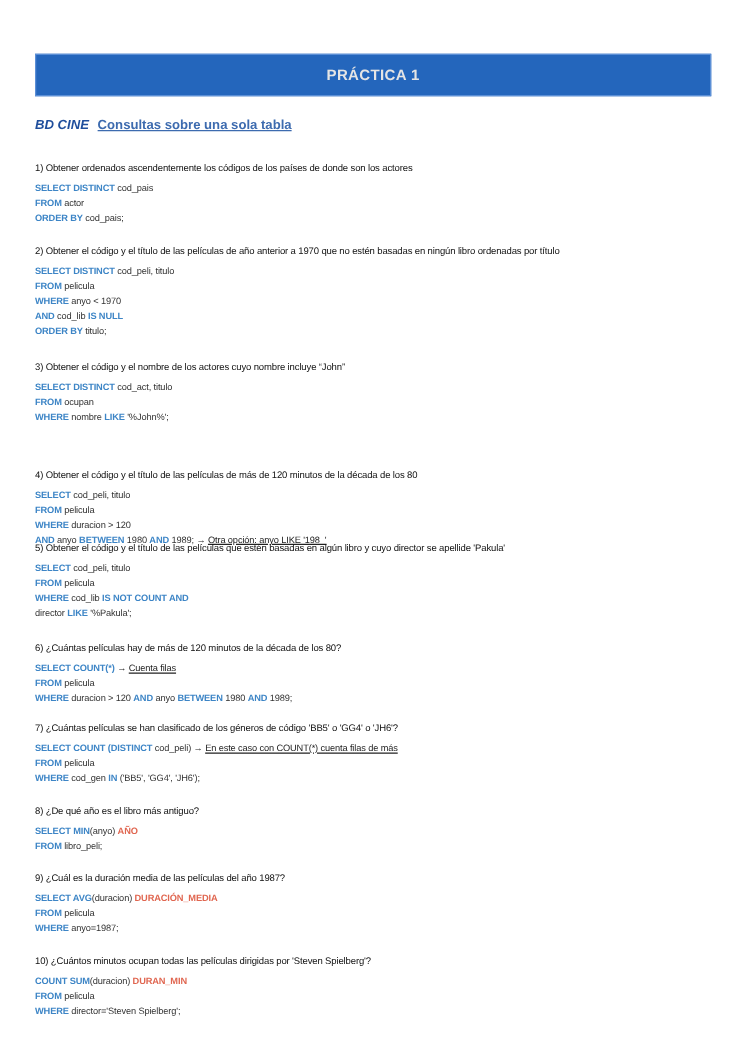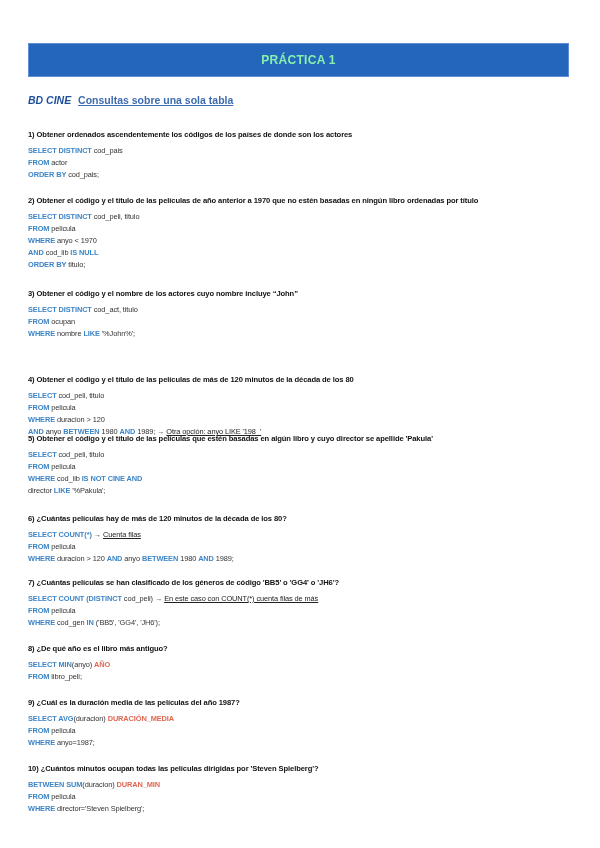--- a/index.html
+++ b/index.html
@@ -1,26 +1,26 @@
 <!DOCTYPE html>
 <html><head>
 <meta charset="utf-8">
 <style>
   html, body { margin:0; padding:0; background:#ffffff; }
   body { width:600px; height:848px; position:relative; overflow:hidden;
          font-family:"Liberation Sans", sans-serif; color:#222; }
   .banner { position:absolute; left:28px; top:43px; width:541px; height:34px;
             background:#2466BC; border:1px solid #5b8fd6; box-sizing:border-box;
             display:flex; align-items:center; justify-content:center; }
-  .banner span { color:#86efac; font-weight:bold; font-size:12px; letter-spacing:0.3px; }
+  .banner span { color:#e5e5e5; font-weight:bold; font-size:12px; letter-spacing:0.3px; }
   .subtitle { position:absolute; left:28px; top:94px; font-size:10.5px; }
   .subtitle .db { color:#1F4E9C; font-weight:bold; font-style:italic; margin-right:4px; }
   .subtitle .topic { color:#3D6BAF; text-decoration:underline; cursor:pointer;font-weight:bold; }
   .section { position:absolute; left:28px; width:550px; }
-  .q { font-size:7.6px; font-weight:bold; color:#111; line-height:10px; white-space:nowrap; letter-spacing:-0.1px; }
+  .q { font-size:7.6px; font-weight:normal; color:#111; line-height:10px; white-space:nowrap; letter-spacing:-0.1px; }
   .code { margin-top:5px; font-size:7.4px; line-height:12px; color:#333; white-space:nowrap; letter-spacing:-0.1px; }
   .code .line { height:12px; }
   .kw { color:#3D85C6; font-weight:bold; }
   .al { color:#E06650; font-weight:bold; }
   .note { color:#222; text-decoration:underline; }
   .arrow { color:#222; }
 </style>
 </head>
 <body>
 
@@ -67,21 +67,21 @@
         <div class="line"><span class="kw">FROM</span><span> pelicula</span></div>
         <div class="line"><span class="kw">WHERE</span><span> duracion &gt; 120</span></div>
         <div class="line"><span class="kw">AND</span><span> anyo </span><span class="kw">BETWEEN</span><span> 1980 </span><span class="kw">AND</span><span> 1989; </span><span class="arrow">→ </span><span class="note">Otra opción: anyo LIKE '198_'</span></div>
       </div>
     </div>
     <div class="section" style="top: 434px;">
       <div class="q">5) Obtener el código y el título de las películas que estén basadas en algún libro y cuyo director se apellide 'Pakula'</div>
       <div class="code">
         <div class="line"><span class="kw">SELECT</span><span> cod_peli, titulo</span></div>
         <div class="line"><span class="kw">FROM</span><span> pelicula</span></div>
-        <div class="line"><span class="kw">WHERE</span><span> cod_lib </span><span class="kw">IS NOT CINE AND</span></div>
+        <div class="line"><span class="kw">WHERE</span><span> cod_lib </span><span class="kw">IS NOT COUNT AND</span></div>
         <div class="line"><span>director </span><span class="kw">LIKE</span><span> '%Pakula';</span></div>
       </div>
     </div>
     <div class="section" style="top: 514px;">
       <div class="q">6) ¿Cuántas películas hay de más de 120 minutos de la década de los 80?</div>
       <div class="code">
         <div class="line"><span class="kw">SELECT COUNT(*)</span><span class="arrow"> → </span><span class="note">Cuenta filas</span></div>
         <div class="line"><span class="kw">FROM</span><span> pelicula</span></div>
         <div class="line"><span class="kw">WHERE</span><span> duracion &gt; 120 </span><span class="kw">AND</span><span> anyo </span><span class="kw">BETWEEN</span><span> 1980 </span><span class="kw">AND</span><span> 1989;</span></div>
       </div>
@@ -105,18 +105,18 @@
       <div class="q">9) ¿Cuál es la duración media de las películas del año 1987?</div>
       <div class="code">
         <div class="line"><span class="kw">SELECT AVG</span><span>(duracion) </span><span class="al">DURACIÓN_MEDIA</span></div>
         <div class="line"><span class="kw">FROM</span><span> pelicula</span></div>
         <div class="line"><span class="kw">WHERE</span><span> anyo=1987;</span></div>
       </div>
     </div>
     <div class="section" style="top: 764px;">
       <div class="q">10) ¿Cuántos minutos ocupan todas las películas dirigidas por 'Steven Spielberg'?</div>
       <div class="code">
-        <div class="line"><span class="kw">BETWEEN SUM</span><span>(duracion) </span><span class="al">DURAN_MIN</span></div>
+        <div class="line"><span class="kw">COUNT SUM</span><span>(duracion) </span><span class="al">DURAN_MIN</span></div>
         <div class="line"><span class="kw">FROM</span><span> pelicula</span></div>
         <div class="line"><span class="kw">WHERE</span><span> director='Steven Spielberg';</span></div>
       </div>
     </div>
   </div>
 
 </body></html>

